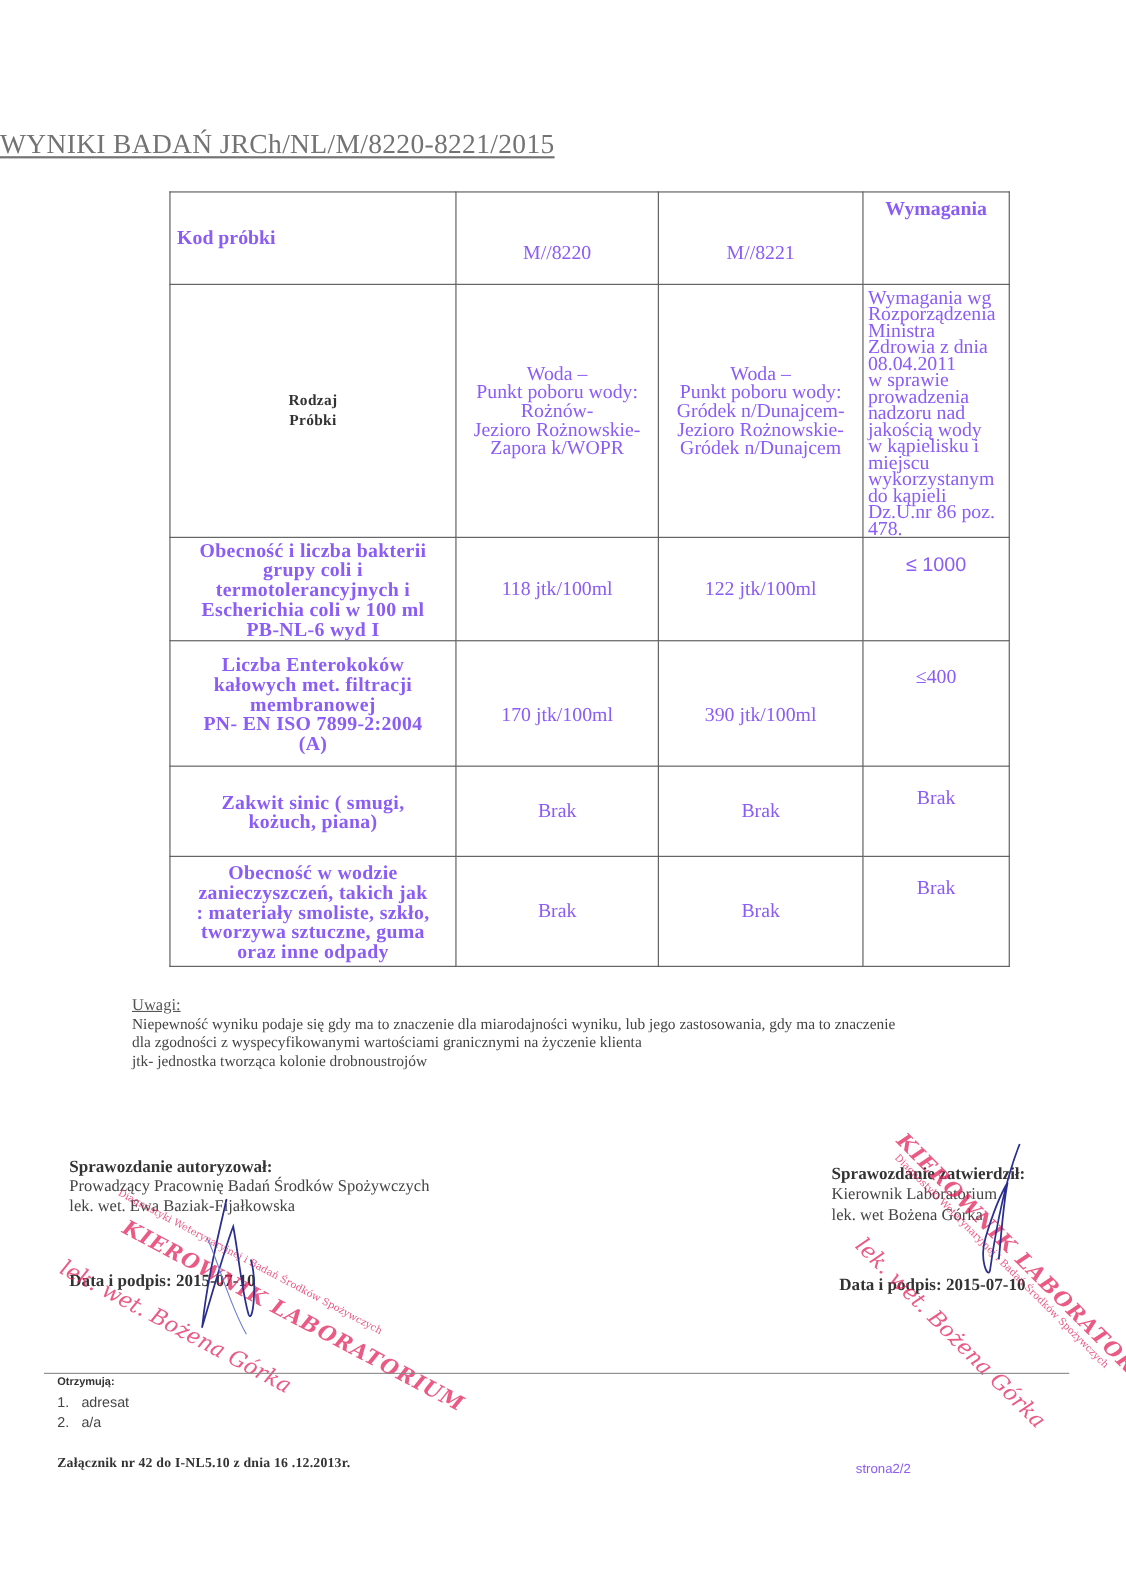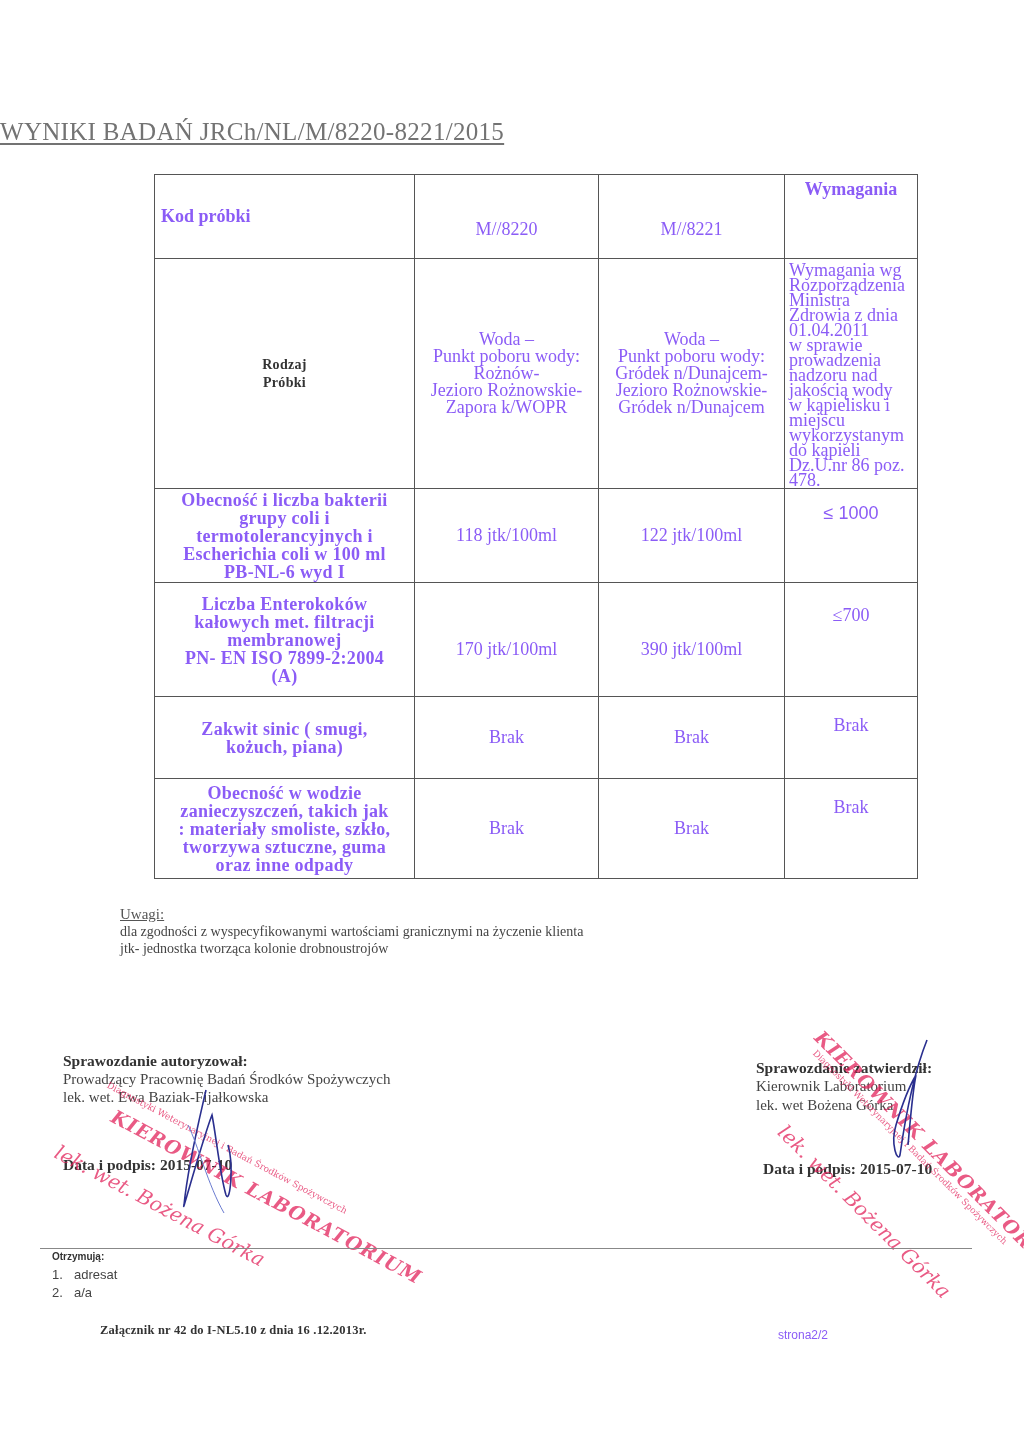--- a/index.html
+++ b/index.html
@@ -45,21 +45,21 @@
   .stamp { position: absolute; color: #e2245c; font-family: "DejaVu Serif", serif; font-style: italic; opacity: 0.75; white-space: nowrap; pointer-events: none; }
   .stamp.big { font-size: 19px; font-weight: bold; letter-spacing: 1px; }
   .stamp.small { font-size: 9px; font-style: normal; }
   .stamp.name { font-size: 20px; }
 
   .divider { position: absolute; left: 40px; top: 1248px; width: 932px; height: 0; border-top: 1.5px solid #888; }
   .recipients { position: absolute; left: 52px; top: 1248px; font-family: "Liberation Sans", sans-serif; font-size: 14px; line-height: 18px; color: #333; }
   .recipients .hd { font-weight: bold; font-size: 10px; }
   .recipients .item { color: #444; font-size: 13px; }
   .recipients .num { display: inline-block; width: 22px; }
-  .footer-left { position: absolute; left: 52px; top: 1323px; font-size: 12.5px; font-weight: bold; color: #333; letter-spacing: 0.2px; margin-left: 48px; }
+  .footer-left { position: absolute; left: 52px; top: 1323px; font-size: 12.5px; font-weight: bold; color: #333; letter-spacing: 0.2px; }
   .footer-right { position: absolute; left: 778px; top: 1328px; font-family: "Liberation Sans", sans-serif; font-size: 12px; color: #8b5cf6; }
   svg.sig { position: absolute; pointer-events: none; }
 </style>
 </head>
 <body>
 
 <div class="title"><span>WYNIKI  BADAŃ JRCh/NL/M/8220-8221/2015</span></div>
 
 <table class="results">
   <colgroup>
@@ -90,21 +90,21 @@
     <td class="site">
       <div>Woda –</div>
       <div>Punkt poboru wody:</div>
       <div>Gródek n/Dunajcem-</div>
       <div>Jezioro Rożnowskie-</div>
       <div>Gródek n/Dunajcem</div>
     </td>
     <td class="req-text">
       <div>Wymagania wg</div>
       <div>Rozporządzenia Ministra</div>
-      <div>Zdrowia z dnia 01.04.2011</div>
+      <div>Zdrowia z dnia 08.04.2011</div>
       <div>w sprawie prowadzenia</div>
       <div>nadzoru nad jakością wody</div>
       <div>w kąpielisku i miejscu</div>
       <div>wykorzystanym do kąpieli</div>
       <div>Dz.U.nr 86 poz. 478.</div>
     </td>
   </tr>
   <tr style="height:94px">
     <td class="param">
       <div>Obecność  i liczba bakterii</div>
@@ -120,21 +120,21 @@
   <tr style="height:114px">
     <td class="param">
       <div>Liczba Enterokoków</div>
       <div>kałowych met. filtracji</div>
       <div>membranowej</div>
       <div>PN- EN ISO 7899-2:2004</div>
       <div>(A)</div>
     </td>
     <td class="val" style="padding-top:20px">170 jtk/100ml</td>
     <td class="val" style="padding-top:20px">390 jtk/100ml</td>
-    <td class="limit">≤700</td>
+    <td class="limit">≤400</td>
   </tr>
   <tr style="height:82px">
     <td class="param">
       <div>Zakwit sinic ( smugi,</div>
       <div>kożuch, piana)</div>
     </td>
     <td class="val">Brak</td>
     <td class="val">Brak</td>
     <td class="brak-req val">Brak</td>
   </tr>
@@ -148,20 +148,21 @@
     </td>
     <td class="val">Brak</td>
     <td class="val">Brak</td>
     <td class="brak-req val">Brak</td>
   </tr>
 </tbody>
   </table>
 
 <div class="notes">
   <div class="head">Uwagi:</div>
+  <div>Niepewność wyniku podaje się gdy ma to znaczenie dla miarodajności wyniku, lub jego zastosowania, gdy ma to znaczenie</div>
   <div>dla zgodności z wyspecyfikowanymi wartościami granicznymi na życzenie klienta</div>
   <div>jtk- jednostka tworząca kolonie drobnoustrojów</div>
 </div>
 
 <div class="sign-left">
   <div class="hd">Sprawozdanie autoryzował:</div>
   <div>Prowadzący Pracownię  Badań Środków Spożywczych</div>
   <div>lek. wet. Ewa Baziak-Fijałkowska</div>
 </div>
 <div class="date date-left">Data i podpis: 2015-07-10</div>

